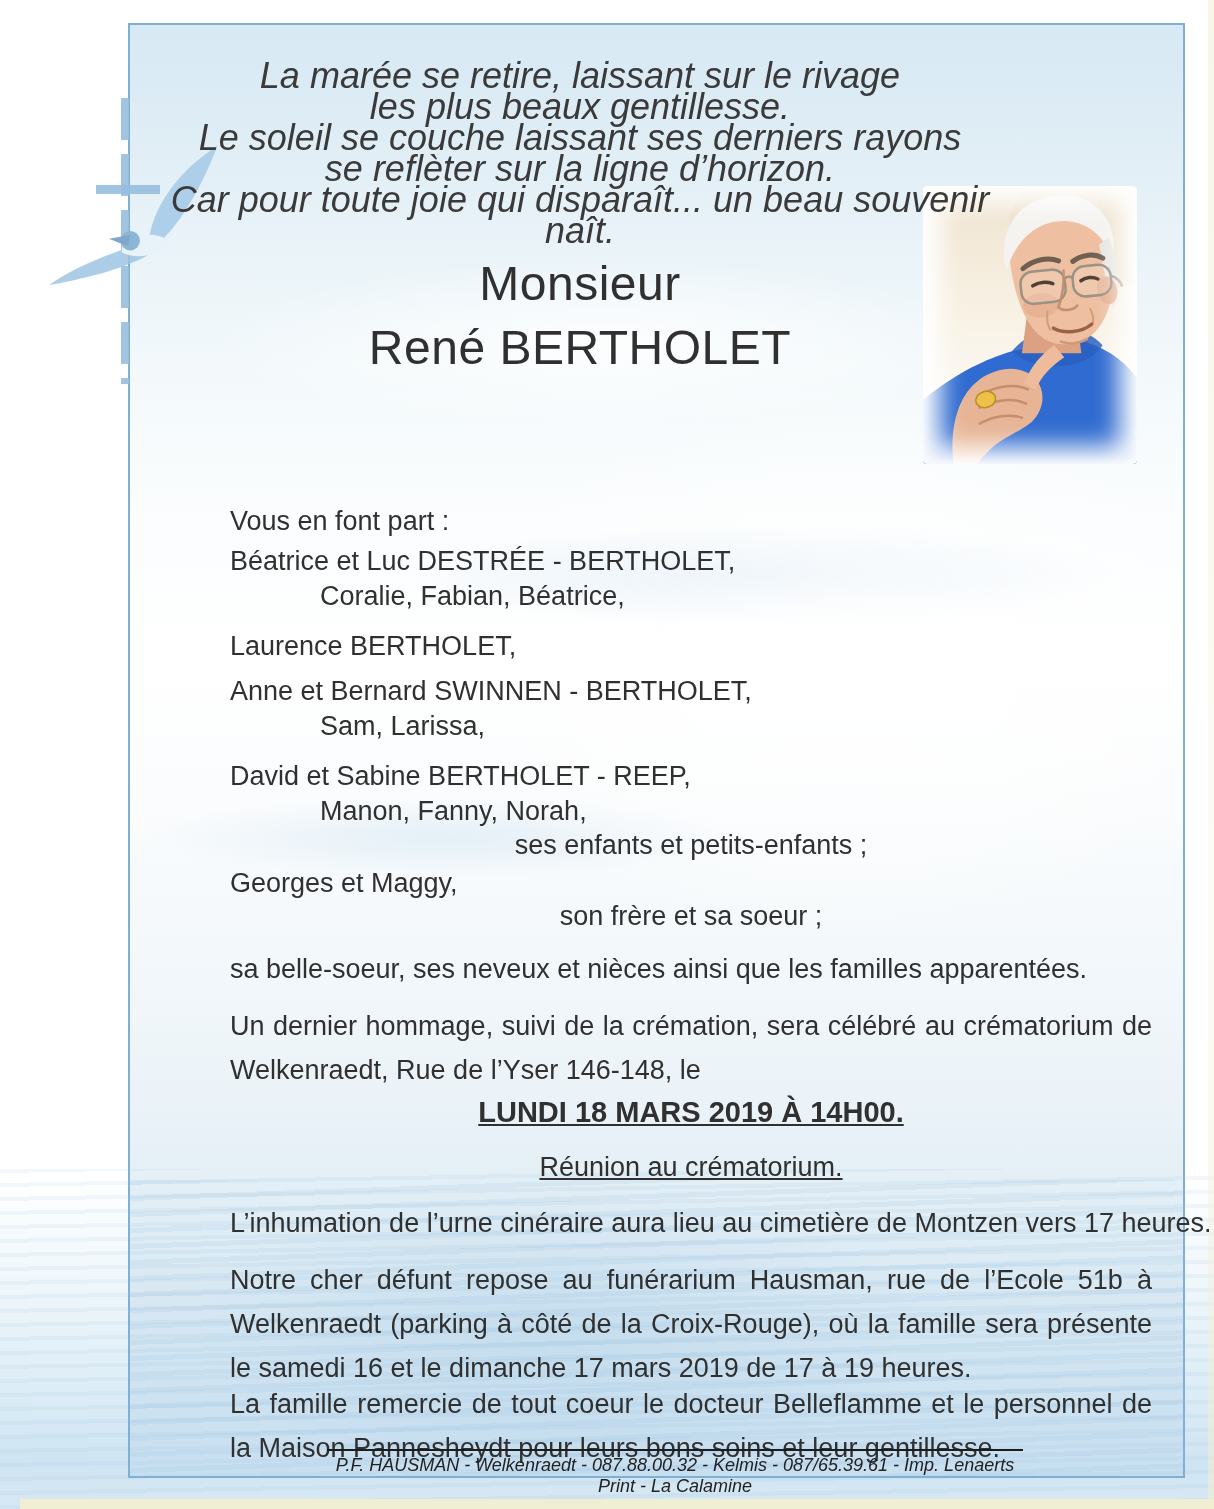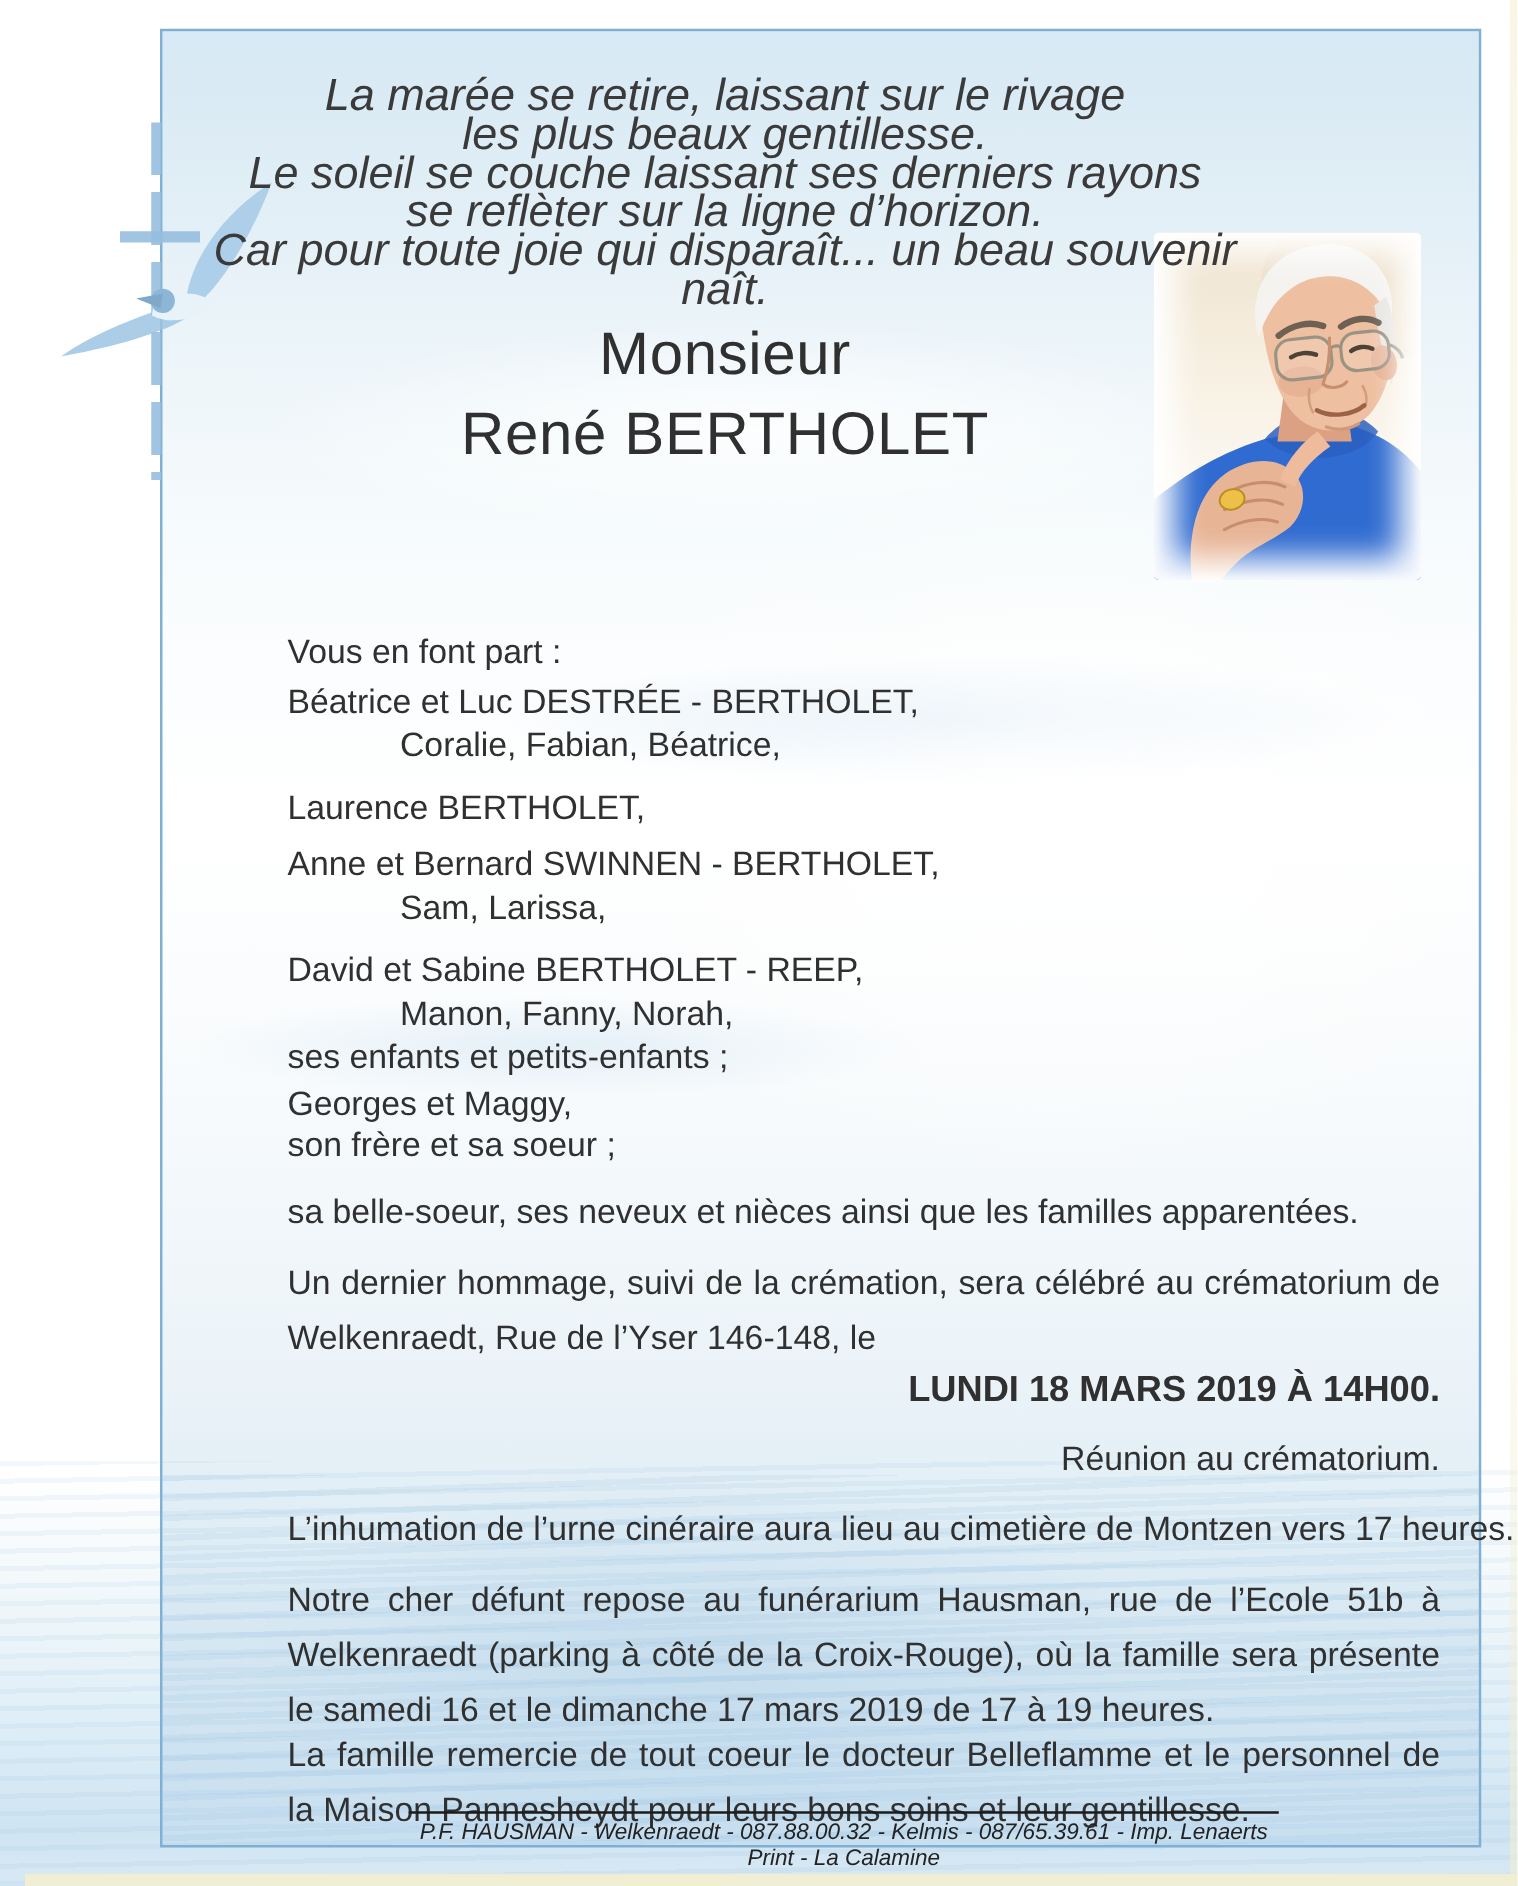--- a/index.html
+++ b/index.html
@@ -61,22 +61,22 @@
   
   .t{position:absolute;color:var(--text);}
   .center-col{left:150px;width:860px;text-align:center;}
   .poem{top:60px;font-style:italic;font-size:36px;line-height:31px;color:#3a3a3a;}
   .title{top:252px;font-size:48px;line-height:64px;letter-spacing:.5px;}
   .dates{top:384px;font-size:28px;line-height:34px;}
 
   .line{position:absolute;font-size:27px;white-space:nowrap;}
   .col{left:230px;width:922px;}
   .indent{left:320px;}
-  .right{text-align:left;}
-  .centertxt{text-align:right;}
+  .right{text-align:center;}
+  .centertxt{text-align:center;text-decoration:underline;}
   .just{text-align:justify;line-height:44px;font-size:27px;}
   .boldline{font-weight:700;font-size:29px;}
 
   .divider{position:absolute;left:327px;top:1449px;width:696px;height:2px;background:#1c1c1c;}
   .imprint{position:absolute;left:327px;top:1455px;width:696px;text-align:center;
     font-size:18px;font-style:italic;color:#222;}
 
   
   .photo{position:absolute;left:923px;top:186px;width:214px;height:278px;border-radius:4px;overflow:hidden;}
   .photo svg{display:block;width:100%;height:100%;}

